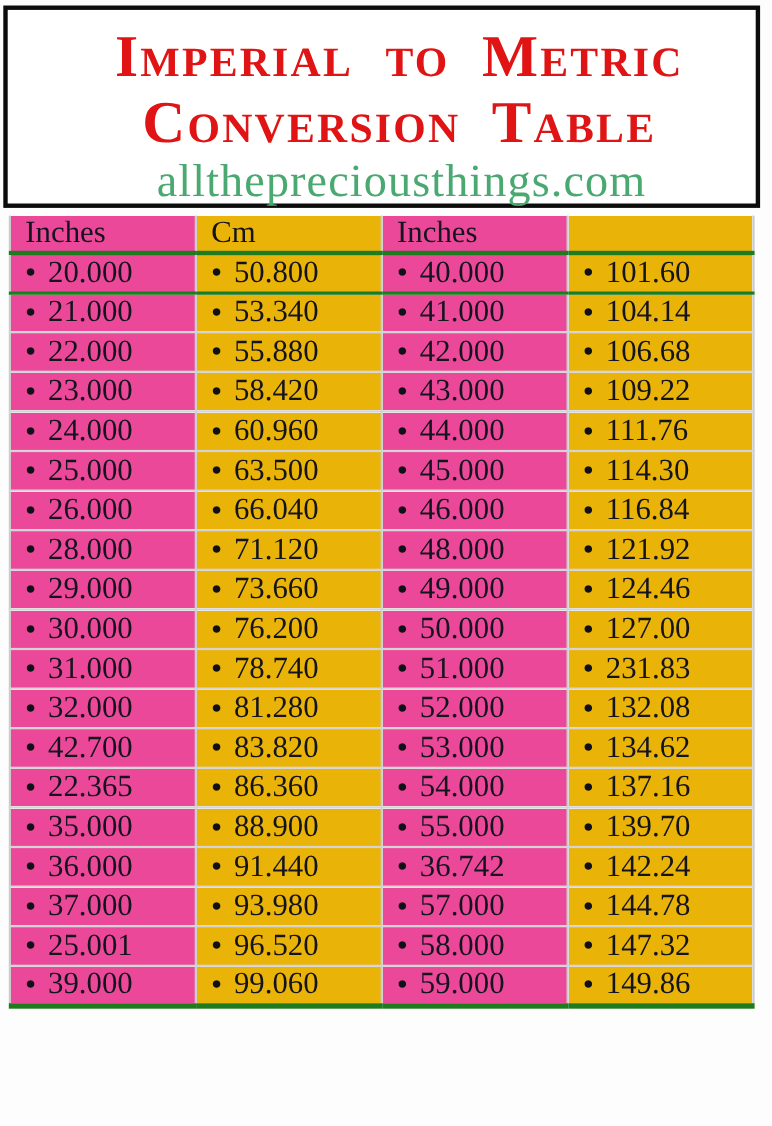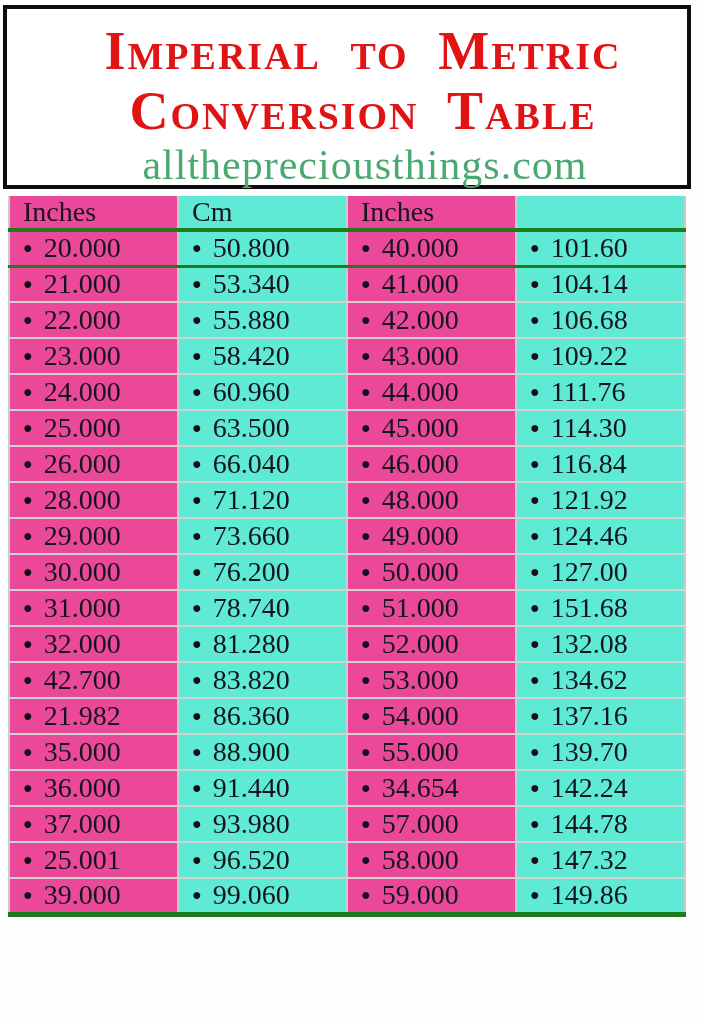--- a/index.html
+++ b/index.html
@@ -75,21 +75,21 @@
     border-bottom: 4px solid #1e7b1e;
   }
   
   table.conv tbody td {
     height: 36px;
     border-bottom: 2px solid #d4d4d4;
   }
   table.conv tbody tr:first-child td { border-bottom: 3px solid #1e7b1e; }
   table.conv tbody tr:last-child td  { border-bottom: 5px solid #1e7b1e; }
   .c-blue  { background: #ec4899; }
-  .c-white { background: #5eead4; margin-left: 47px; }
+  .c-white { background: #eab308; margin-left: 47px; }
   .bullet {
     display: inline-block;
     font-size: 16px;
     margin-right: 11px;
     position: relative;
     top: -4px;
     color: #101018;
   }
   .val { display: inline-block; }
 </style>
@@ -171,50 +171,50 @@
         <tr>
           <td class="c-blue"><span class="bullet">●</span><span class="val">30.000</span></td>
           <td class="c-white"><span class="bullet">●</span><span class="val">76.200</span></td>
           <td class="c-blue"><span class="bullet">●</span><span class="val">50.000</span></td>
           <td class="c-white"><span class="bullet">●</span><span class="val">127.00</span></td>
         </tr>
         <tr>
           <td class="c-blue"><span class="bullet">●</span><span class="val">31.000</span></td>
           <td class="c-white"><span class="bullet">●</span><span class="val">78.740</span></td>
           <td class="c-blue"><span class="bullet">●</span><span class="val">51.000</span></td>
-          <td class="c-white"><span class="bullet">●</span><span class="val">151.68</span></td>
+          <td class="c-white"><span class="bullet">●</span><span class="val">231.83</span></td>
         </tr>
         <tr>
           <td class="c-blue"><span class="bullet">●</span><span class="val">32.000</span></td>
           <td class="c-white"><span class="bullet">●</span><span class="val">81.280</span></td>
           <td class="c-blue"><span class="bullet">●</span><span class="val">52.000</span></td>
           <td class="c-white"><span class="bullet">●</span><span class="val">132.08</span></td>
         </tr>
         <tr>
           <td class="c-blue"><span class="bullet">●</span><span class="val">42.700</span></td>
           <td class="c-white"><span class="bullet">●</span><span class="val">83.820</span></td>
           <td class="c-blue"><span class="bullet">●</span><span class="val">53.000</span></td>
           <td class="c-white"><span class="bullet">●</span><span class="val">134.62</span></td>
         </tr>
         <tr>
-          <td class="c-blue"><span class="bullet">●</span><span class="val">21.982</span></td>
+          <td class="c-blue"><span class="bullet">●</span><span class="val">22.365</span></td>
           <td class="c-white"><span class="bullet">●</span><span class="val">86.360</span></td>
           <td class="c-blue"><span class="bullet">●</span><span class="val">54.000</span></td>
           <td class="c-white"><span class="bullet">●</span><span class="val">137.16</span></td>
         </tr>
         <tr>
           <td class="c-blue"><span class="bullet">●</span><span class="val">35.000</span></td>
           <td class="c-white"><span class="bullet">●</span><span class="val">88.900</span></td>
           <td class="c-blue"><span class="bullet">●</span><span class="val">55.000</span></td>
           <td class="c-white"><span class="bullet">●</span><span class="val">139.70</span></td>
         </tr>
         <tr>
           <td class="c-blue"><span class="bullet">●</span><span class="val">36.000</span></td>
           <td class="c-white"><span class="bullet">●</span><span class="val">91.440</span></td>
-          <td class="c-blue"><span class="bullet">●</span><span class="val">34.654</span></td>
+          <td class="c-blue"><span class="bullet">●</span><span class="val">36.742</span></td>
           <td class="c-white"><span class="bullet">●</span><span class="val">142.24</span></td>
         </tr>
         <tr>
           <td class="c-blue"><span class="bullet">●</span><span class="val">37.000</span></td>
           <td class="c-white"><span class="bullet">●</span><span class="val">93.980</span></td>
           <td class="c-blue"><span class="bullet">●</span><span class="val">57.000</span></td>
           <td class="c-white"><span class="bullet">●</span><span class="val">144.78</span></td>
         </tr>
         <tr>
           <td class="c-blue"><span class="bullet">●</span><span class="val">25.001</span></td>

